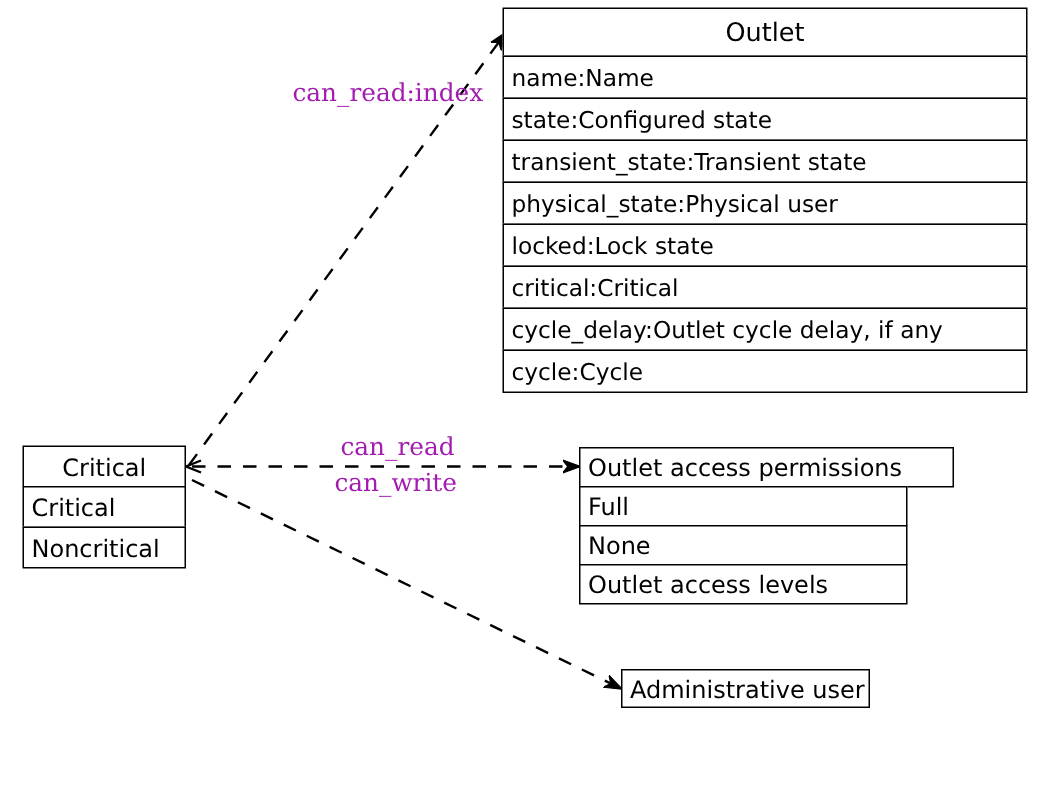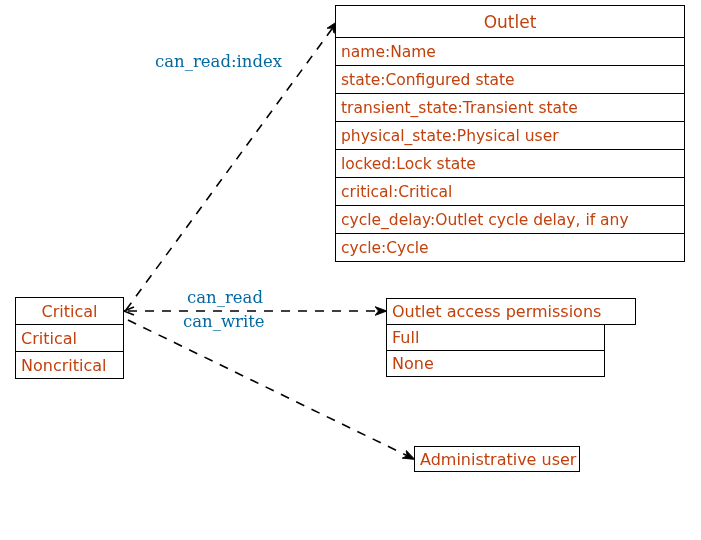--- a/index.html
+++ b/index.html
@@ -25,42 +25,43 @@
   }
   .entity {
     position: absolute;
     box-sizing: border-box;
   }
   .erow {
     position: relative;
     box-sizing: border-box;
     border: 1px solid #000000;
     background: #ffffff;
-    color: #c2410c;
+    color: #000000;
     font-family: "DejaVu Sans", sans-serif;
     white-space: nowrap;
     overflow: hidden;
     display: flex;
     align-items: center;
   }
   .erow + .erow {
     margin-top: -1px;
   }
   .erow.center {
     justify-content: center;
   }
   .erow.left {
     justify-content: flex-start;
     padding-left: 5px;
   }
   .edge-label {
     position: absolute;
     font-family: "DejaVu Serif", serif;
-    color: #0369a1;
+    color: #a21caf;
     white-space: nowrap;
+    margin-left: 40px;
   }
 </style>
 </head>
 <body>
 
 <div id="canvas">
 
   <svg class="edges" width="701" height="540" viewBox="0 0 701 540">
     <defs>
       <marker id="arrowOpen" markerWidth="14" markerHeight="14" refX="11" refY="5" orient="auto" markerUnits="userSpaceOnUse">
@@ -94,20 +95,21 @@
   <div class="entity" style="left:15px; top:297px; width:109px;">
     <div class="erow center" style="height:28px; font-size:16px;">Critical</div>
     <div class="erow left" style="height:28px; font-size:16px;">Critical</div>
     <div class="erow left" style="height:28px; font-size:16px;">Noncritical</div>
   </div>
 
   <div class="entity" style="left:386px; top:298px;">
     <div class="erow left" style="height:27px; width:250px; font-size:16px;">Outlet access permissions</div>
     <div class="erow left" style="height:27px; width:219px; font-size:16px;">Full</div>
     <div class="erow left" style="height:27px; width:219px; font-size:16px;">None</div>
+    <div class="erow left" style="height:27px; width:219px; font-size:16px;">Outlet access levels</div>
   </div>
 
   <div class="entity" style="left:414px; top:446px;">
     <div class="erow left" style="height:26px; width:166px; font-size:16px;">Administrative user</div>
   </div>
 
   <div class="edge-label" style="left:155px; top:52px; font-size:16.5px;">can_read:index</div>
 
   <div class="edge-label" style="left:187px; top:288px; font-size:16.5px;">can_read</div>
 

